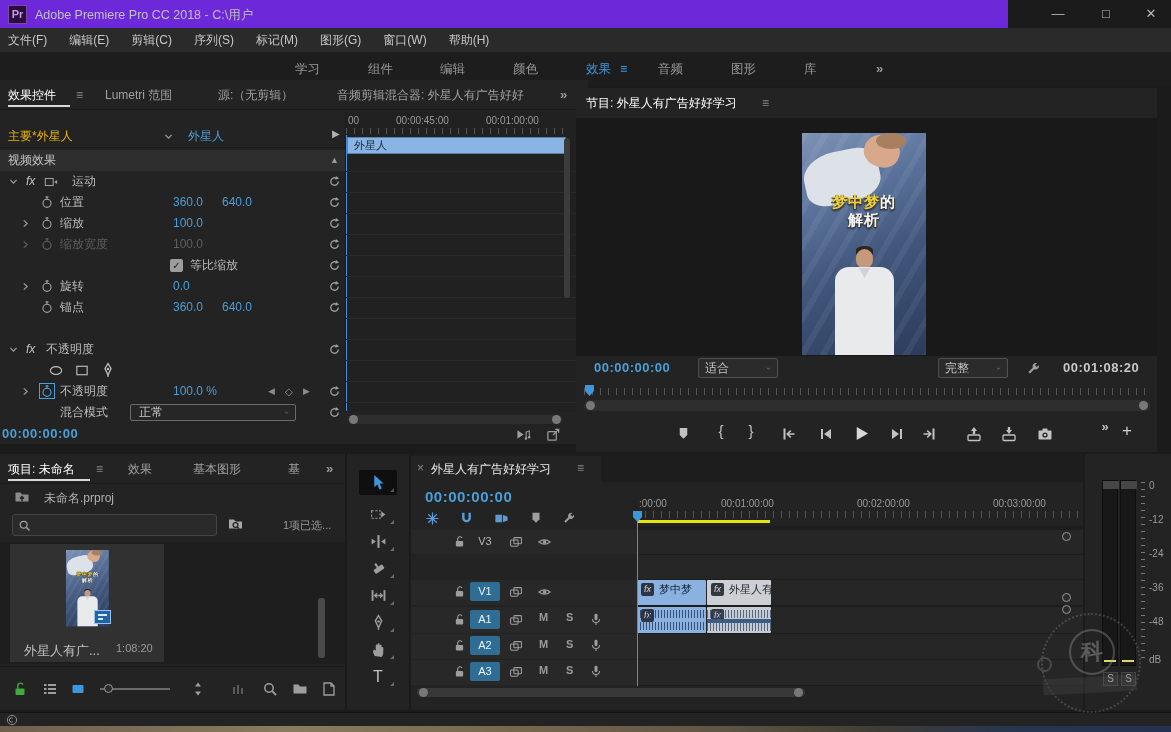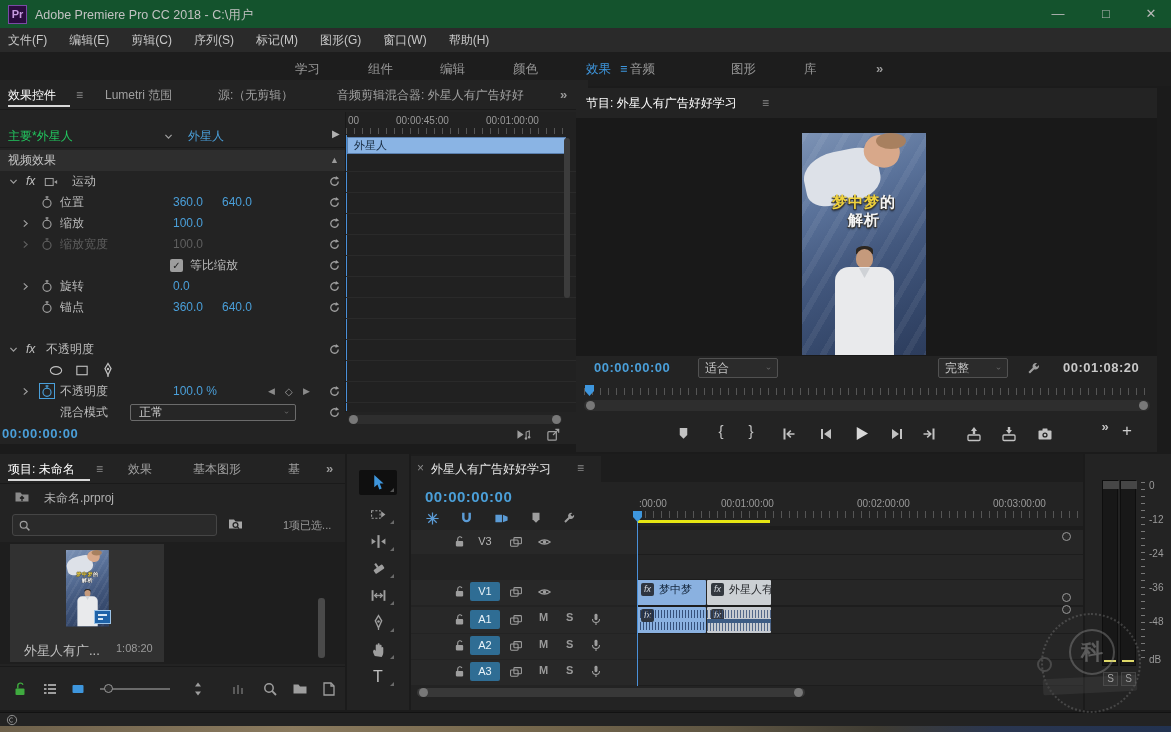--- a/index.html
+++ b/index.html
@@ -5,21 +5,21 @@
   *{margin:0;padding:0;box-sizing:border-box}
   html,body{background:#000}
   body{font-family:"Liberation Sans","DejaVu Sans",sans-serif;-webkit-font-smoothing:antialiased}
   #root{position:relative;width:1171px;height:732px;background:#1b1b1b;overflow:hidden;color:#c8c8c8;font-size:12px}
   .abs{position:absolute}
   .panel{position:absolute;background:#232323}
   .ic{display:inline-block;vertical-align:middle;color:#9e9e9e}
   .ic svg{display:block;width:100%;height:100%}
   .blue{color:#4a9fd9}
   
-  #titlebar{left:0;top:0;width:1171px;height:28px;background:#14532d}
+  #titlebar{left:0;top:0;width:1008px;height:28px;background:#6d28d9}
   #prlogo{left:8px;top:5px;width:19px;height:19px;background:#2a0c3e;border:1px solid #7a49a5;color:#c79bdf;font-size:11px;font-weight:bold;text-align:center;line-height:17px}
   #apptitle{left:35px;top:7px;color:#c2c2c2;font-size:12.5px}
   .winbtn{top:0;width:40px;height:28px;text-align:center;line-height:28px;color:#b8b8b8;font-size:13px}
   #menubar{left:0;top:28px;width:1171px;height:24px;background:#2a2a2a;display:flex;align-items:center;padding-left:8px;gap:22px;position:absolute}
   #menubar span{color:#c8c8c8;font-size:12px}
   #wsbar{left:0;top:52px;width:1171px;height:34px;background:#1d1d1d}
   #wsgrip{left:3px;top:60px;width:5px;height:22px;background:repeating-linear-gradient(180deg,#4a4a4a 0 2px,transparent 2px 4px)}
   .wstab{top:0;height:34px;line-height:34px;padding:0 10px;color:#989898;font-size:12.5px;position:absolute}
   .wstab.active{color:#3e96dd}
   
@@ -312,38 +312,38 @@
   </div>
 
   <div id="wsbar" class="abs">
     <div id="wsgrip" class="abs"></div>
     <span class="wstab" style="left:285px">学习</span>
     <span class="wstab" style="left:358px">组件</span>
     <span class="wstab" style="left:430px">编辑</span>
     <span class="wstab" style="left:503px">颜色</span>
     <span class="wstab active" style="left:576px">效果</span>
     <span class="wstab active" style="left:620px;padding:0">≡</span>
-    <span class="wstab" style="left:620px">音频</span>
+    <span class="wstab" style="left:648px">音频</span>
     <span class="wstab" style="left:721px">图形</span>
     <span class="wstab" style="left:794px">库</span>
     <span class="wstab ovf" style="left:866px">»</span>
   </div>
 
   <div id="ecpanel" class="panel">
     <div class="tabbar">
       <div class="ptab active" style="left:8px;width:62px"><span>效果控件</span><div class="underline"></div></div>
       <span class="ptab menu-glyph" style="left:76px">≡</span>
       <div class="ptab" style="left:105px">Lumetri 范围</div>
       <div class="ptab" style="left:218px">源:（无剪辑）</div>
       <div class="ptab" style="left:337px;width:208px">音频剪辑混合器: 外星人有广告好好</div>
       <span class="ptab ovf" style="left:560px">»</span>
     </div>
 
     <div class="ec-hdr-row">
-      <span class="abs" style="left:8px;top:4px;color:#22c55e">主要*外星人</span>
+      <span class="abs" style="left:8px;top:4px;color:#eab308">主要*外星人</span>
       <span class="ic abs" style="left:163px;top:7px;width:11px;height:11px">
           <svg>
             <use href="#i-chevd"></use>
           </svg>
         </span>
       <span class="abs blue" style="left:188px;top:4px">外星人</span>
       <span class="abs" style="left:332px;top:4px;color:#b0b0b0;font-size:10px">▶</span>
     </div>
 
     <div class="ecrow ec-sec" style="top:70px">

